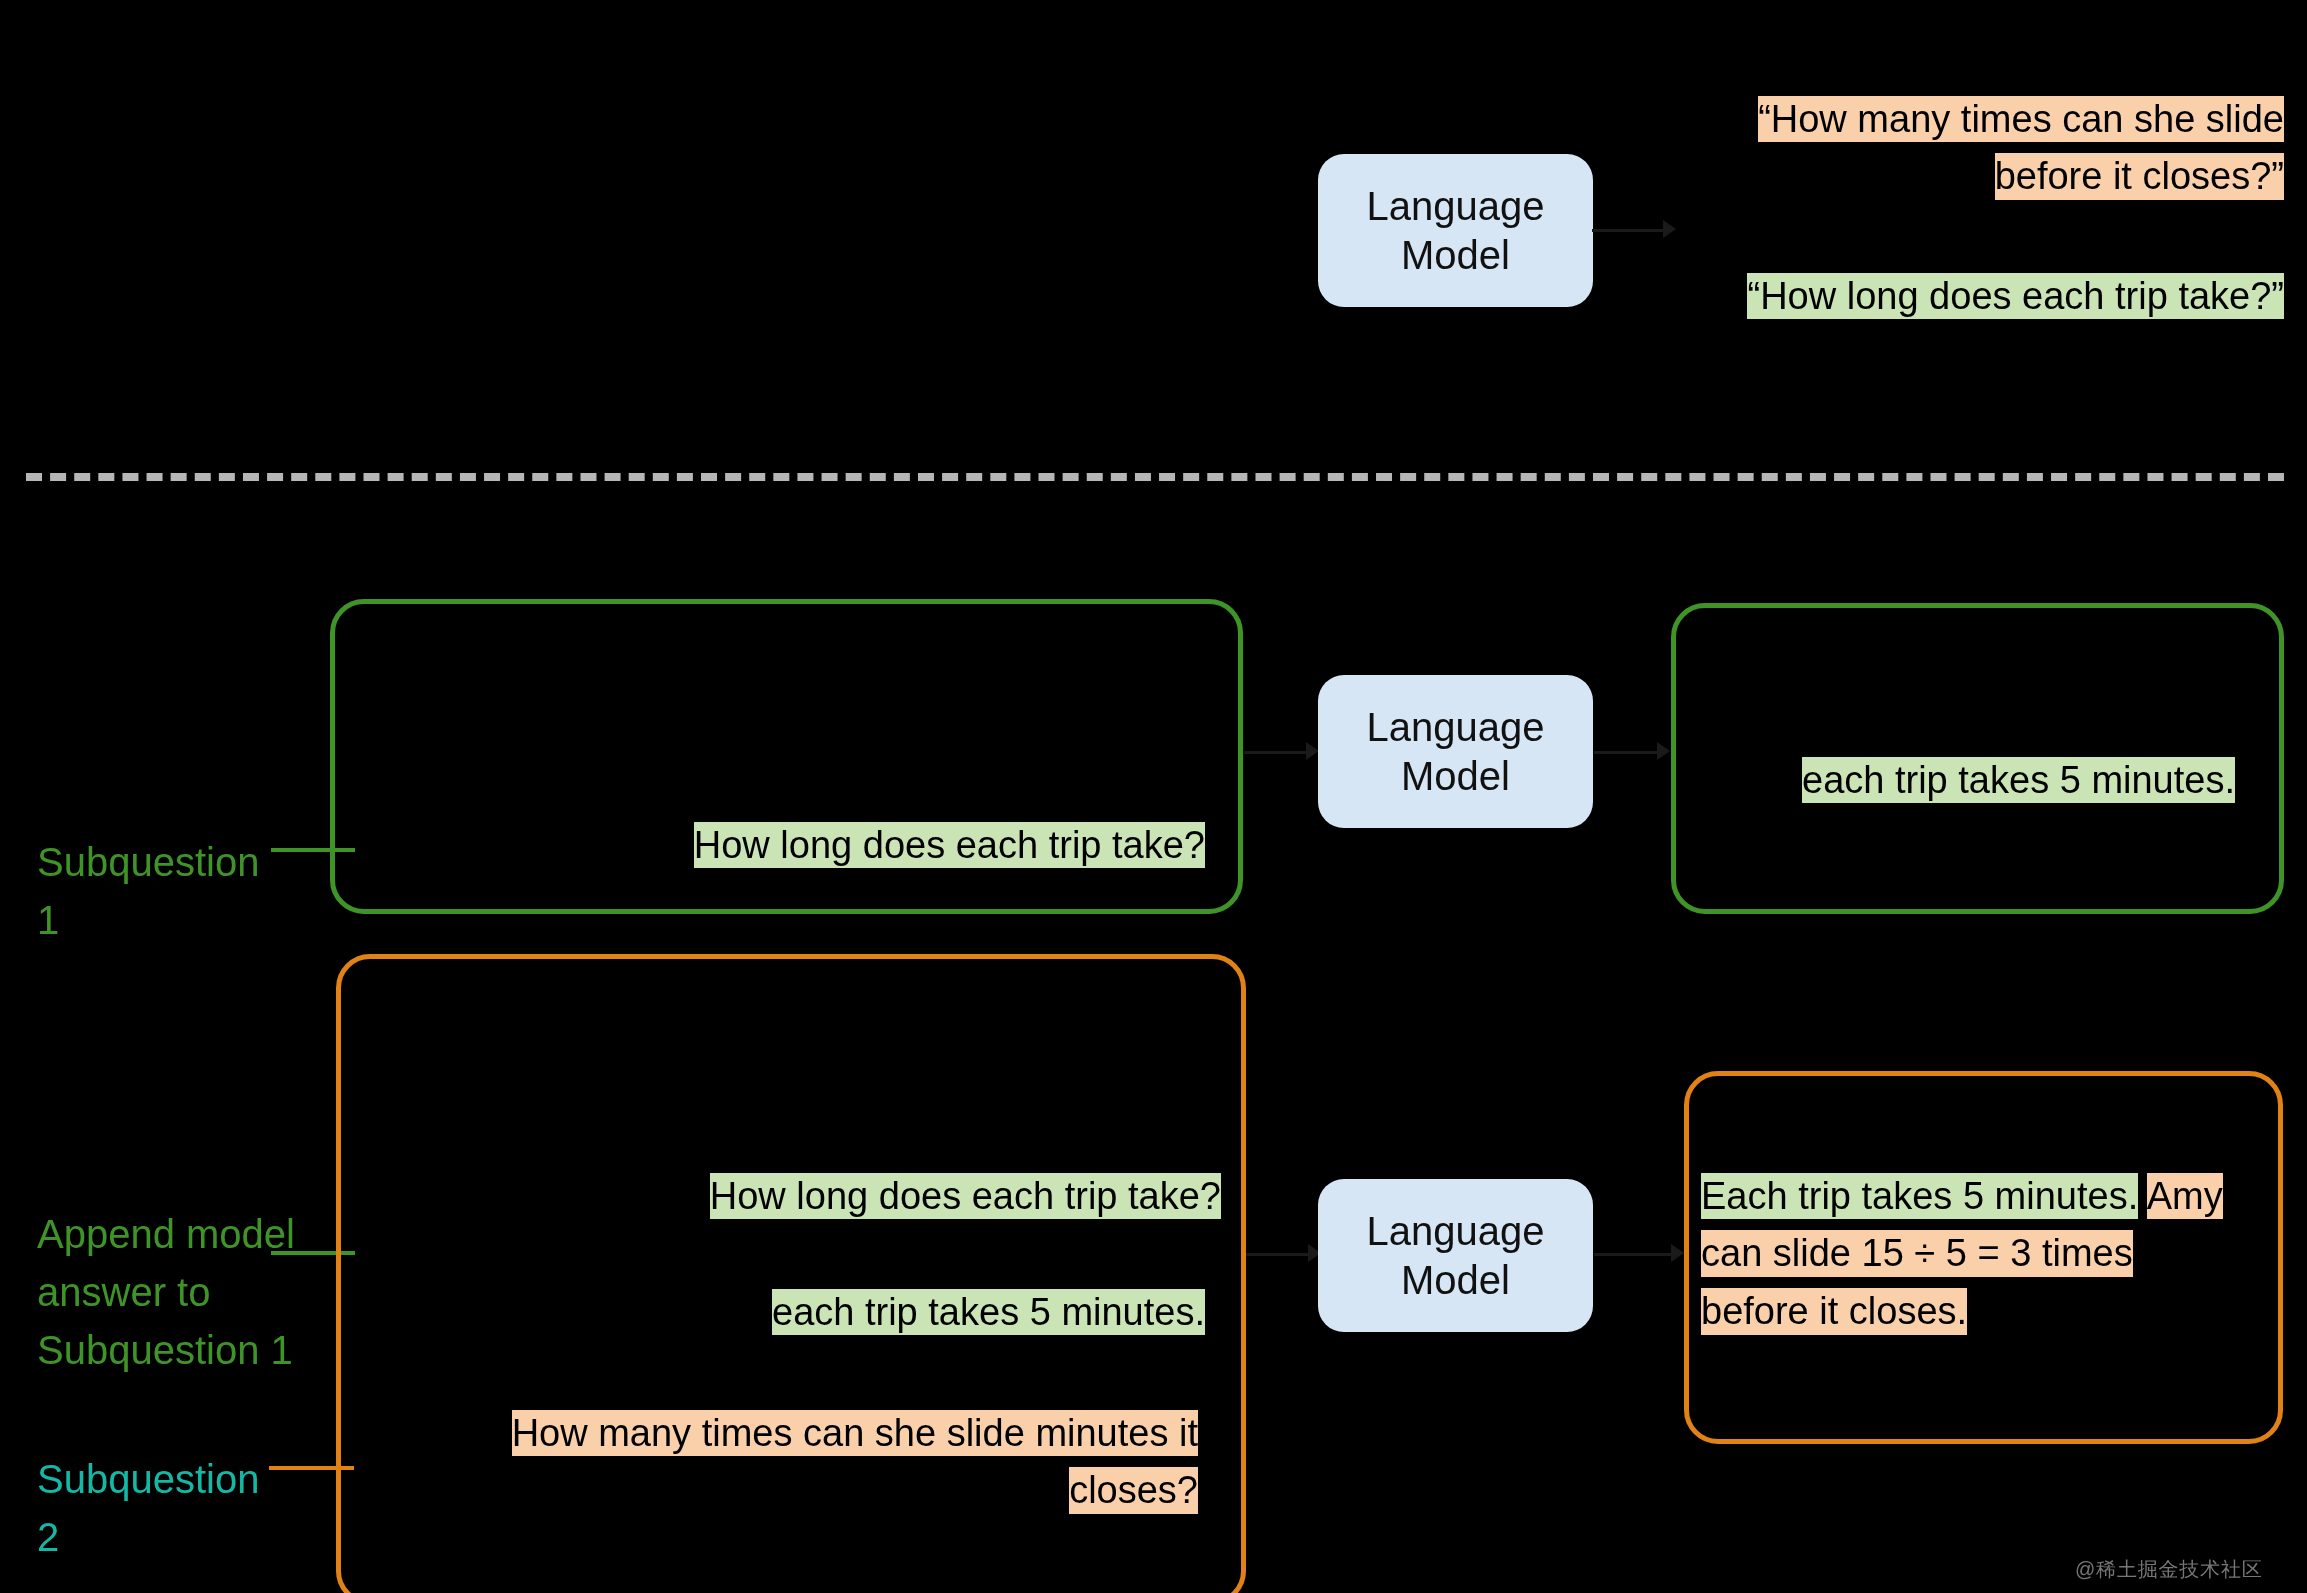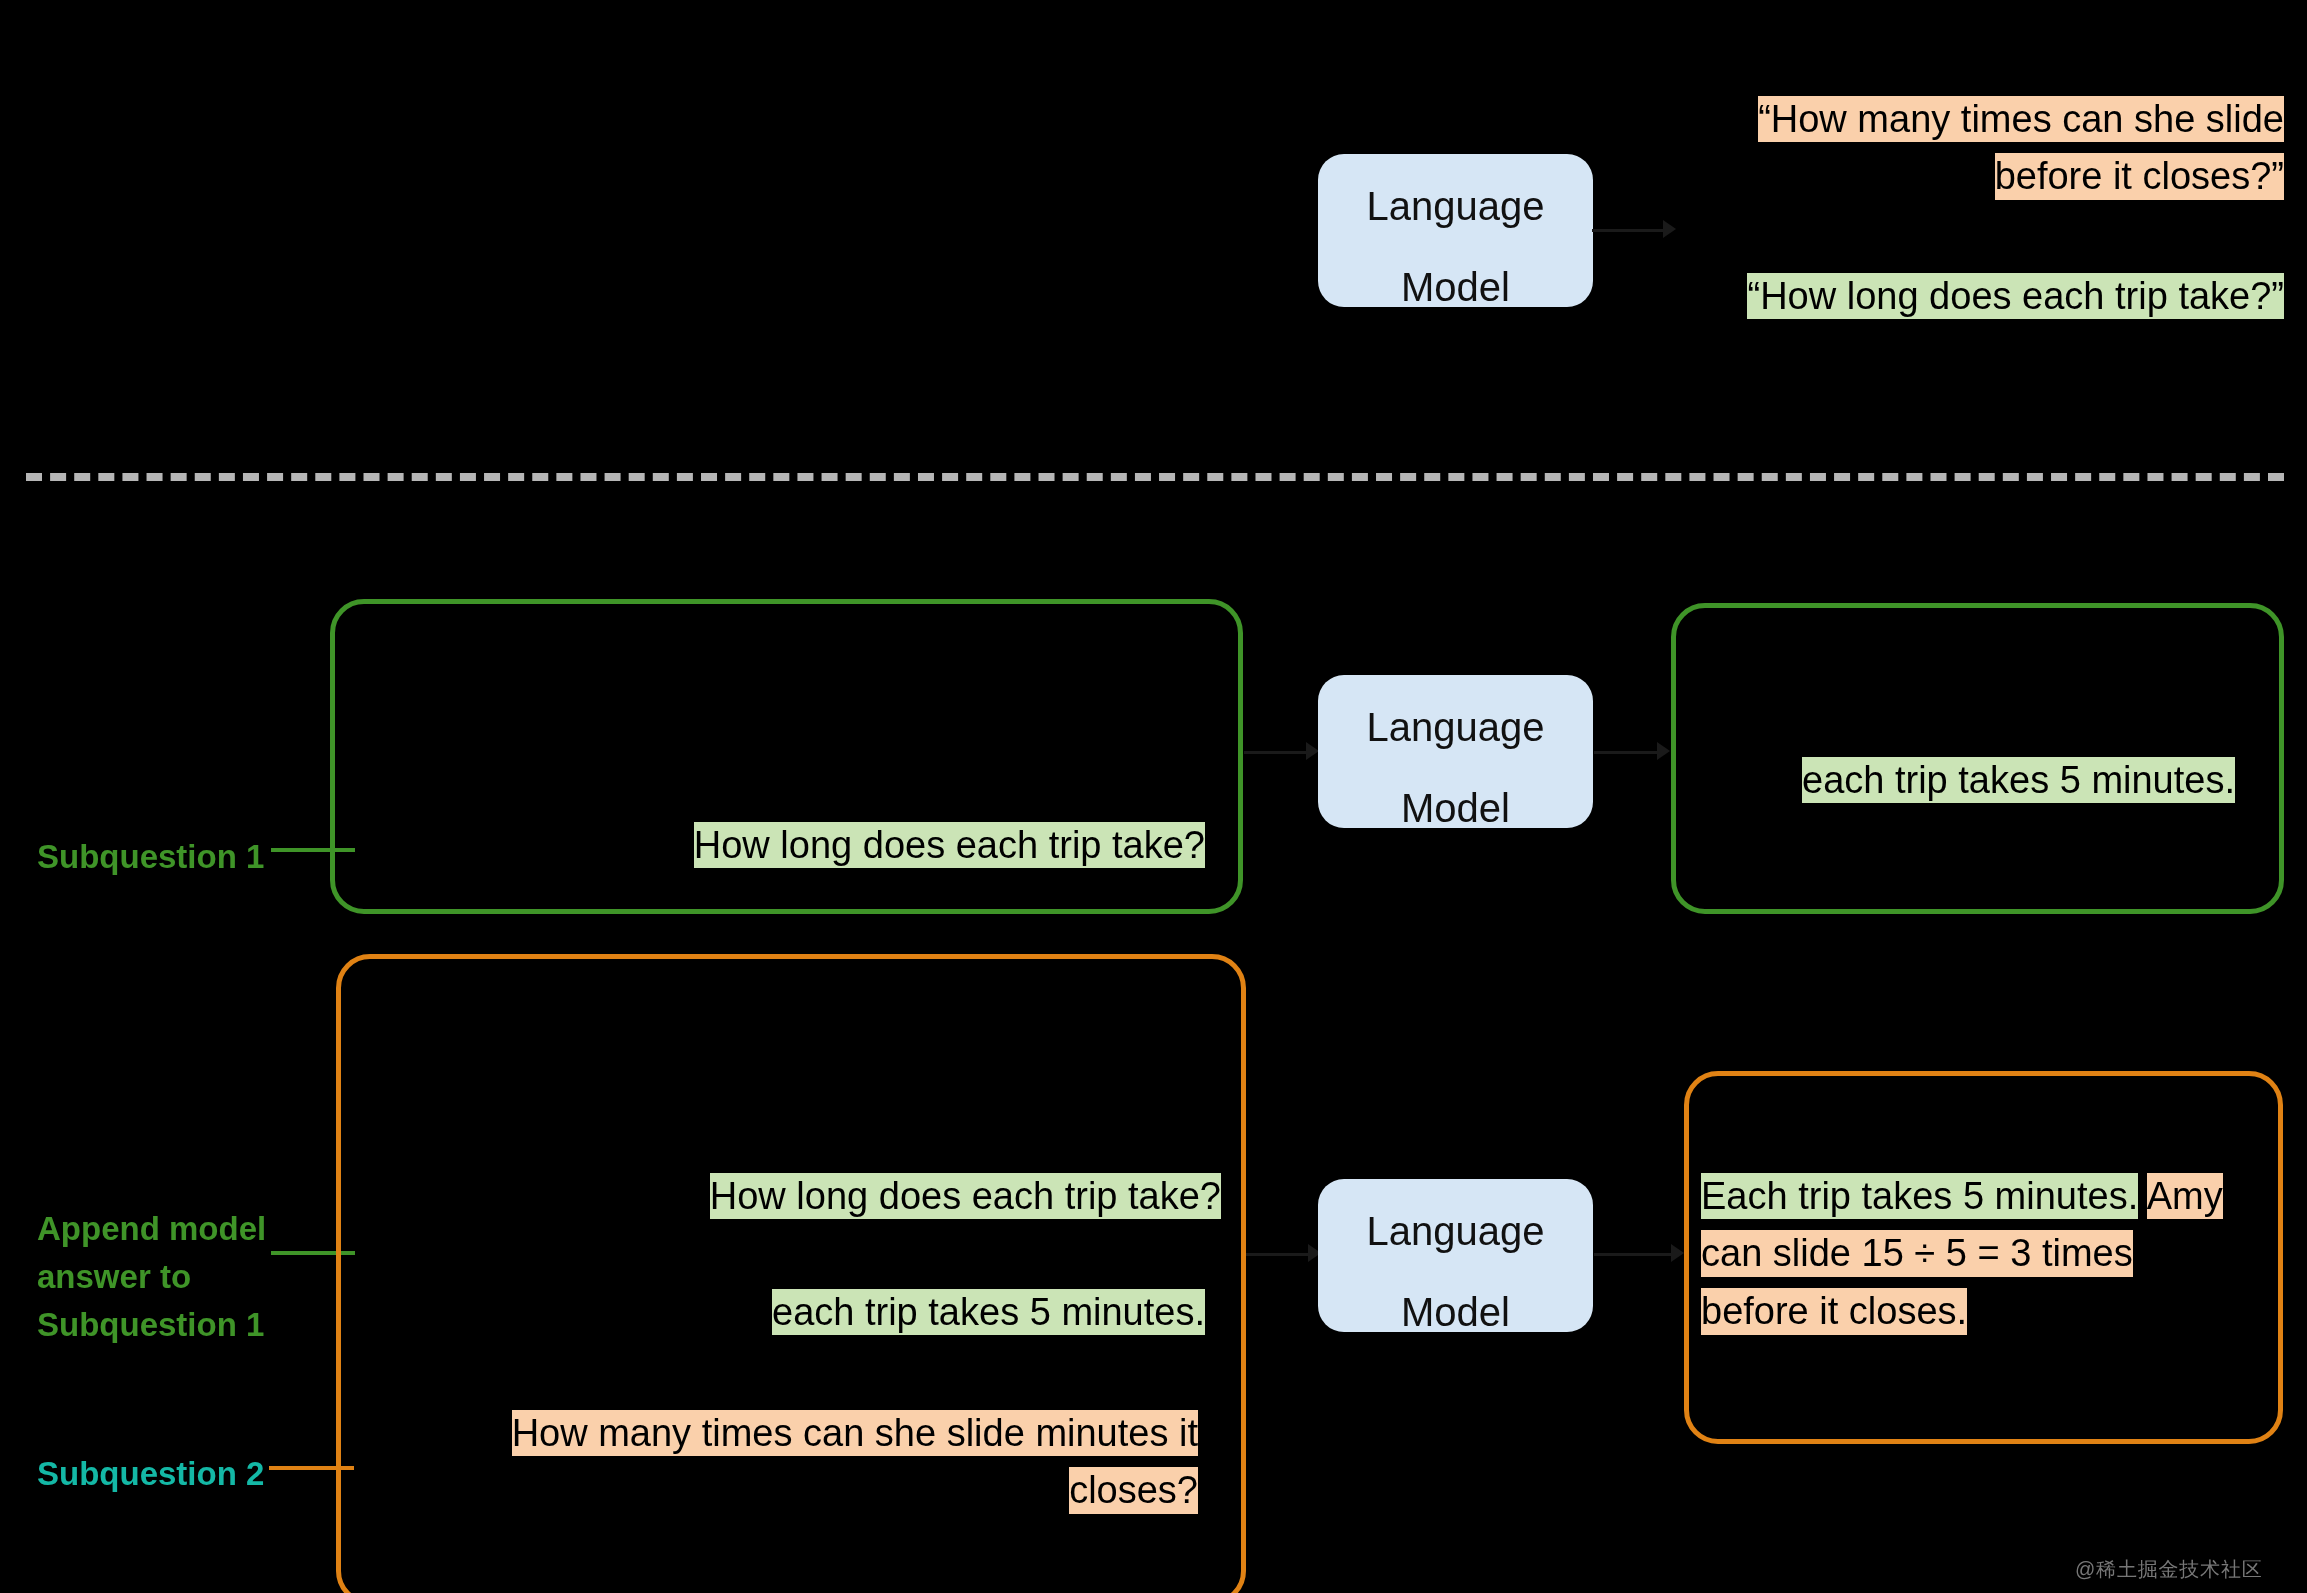--- a/index.html
+++ b/index.html
@@ -24,21 +24,21 @@
     display: flex;
     align-items: center;
     justify-content: center;
     text-align: center;
     color: #111111;
     font-size: 40px;
     line-height: 1.22;
     font-family: "Liberation Sans", sans-serif;
     box-shadow: 0 0 0 0.8px rgba(0,0,0,0.0);
   }
-  .lm-box .lm-label { display: block; margin-top: 32px; }
+  .lm-box .lm-label { display: block; }
 
   
   .texthl {
     position: absolute;
     font-size: 38px;
     line-height: 1.52;
     color: #000000;
     font-family: "Liberation Sans", sans-serif;
     word-spacing: 0px;
   }
@@ -71,22 +71,22 @@
   
   .divider {
     position: absolute;
     height: 0;
     border-top: 8.4px dashed #b6b6b6;
   }
 
   
   .side-label {
     position: absolute;
-    font-weight: bold;
-    font-size: 33px;
+    font-weight: normal;
+    font-size: 40px;
     line-height: 1.45;
     font-family: "Liberation Sans", sans-serif;
   }
   .label-green  { color: #3f9428; }
   .label-orange { color: #14b8a6; }
 
   
   .conn {
     position: absolute;
     background: transparent;

